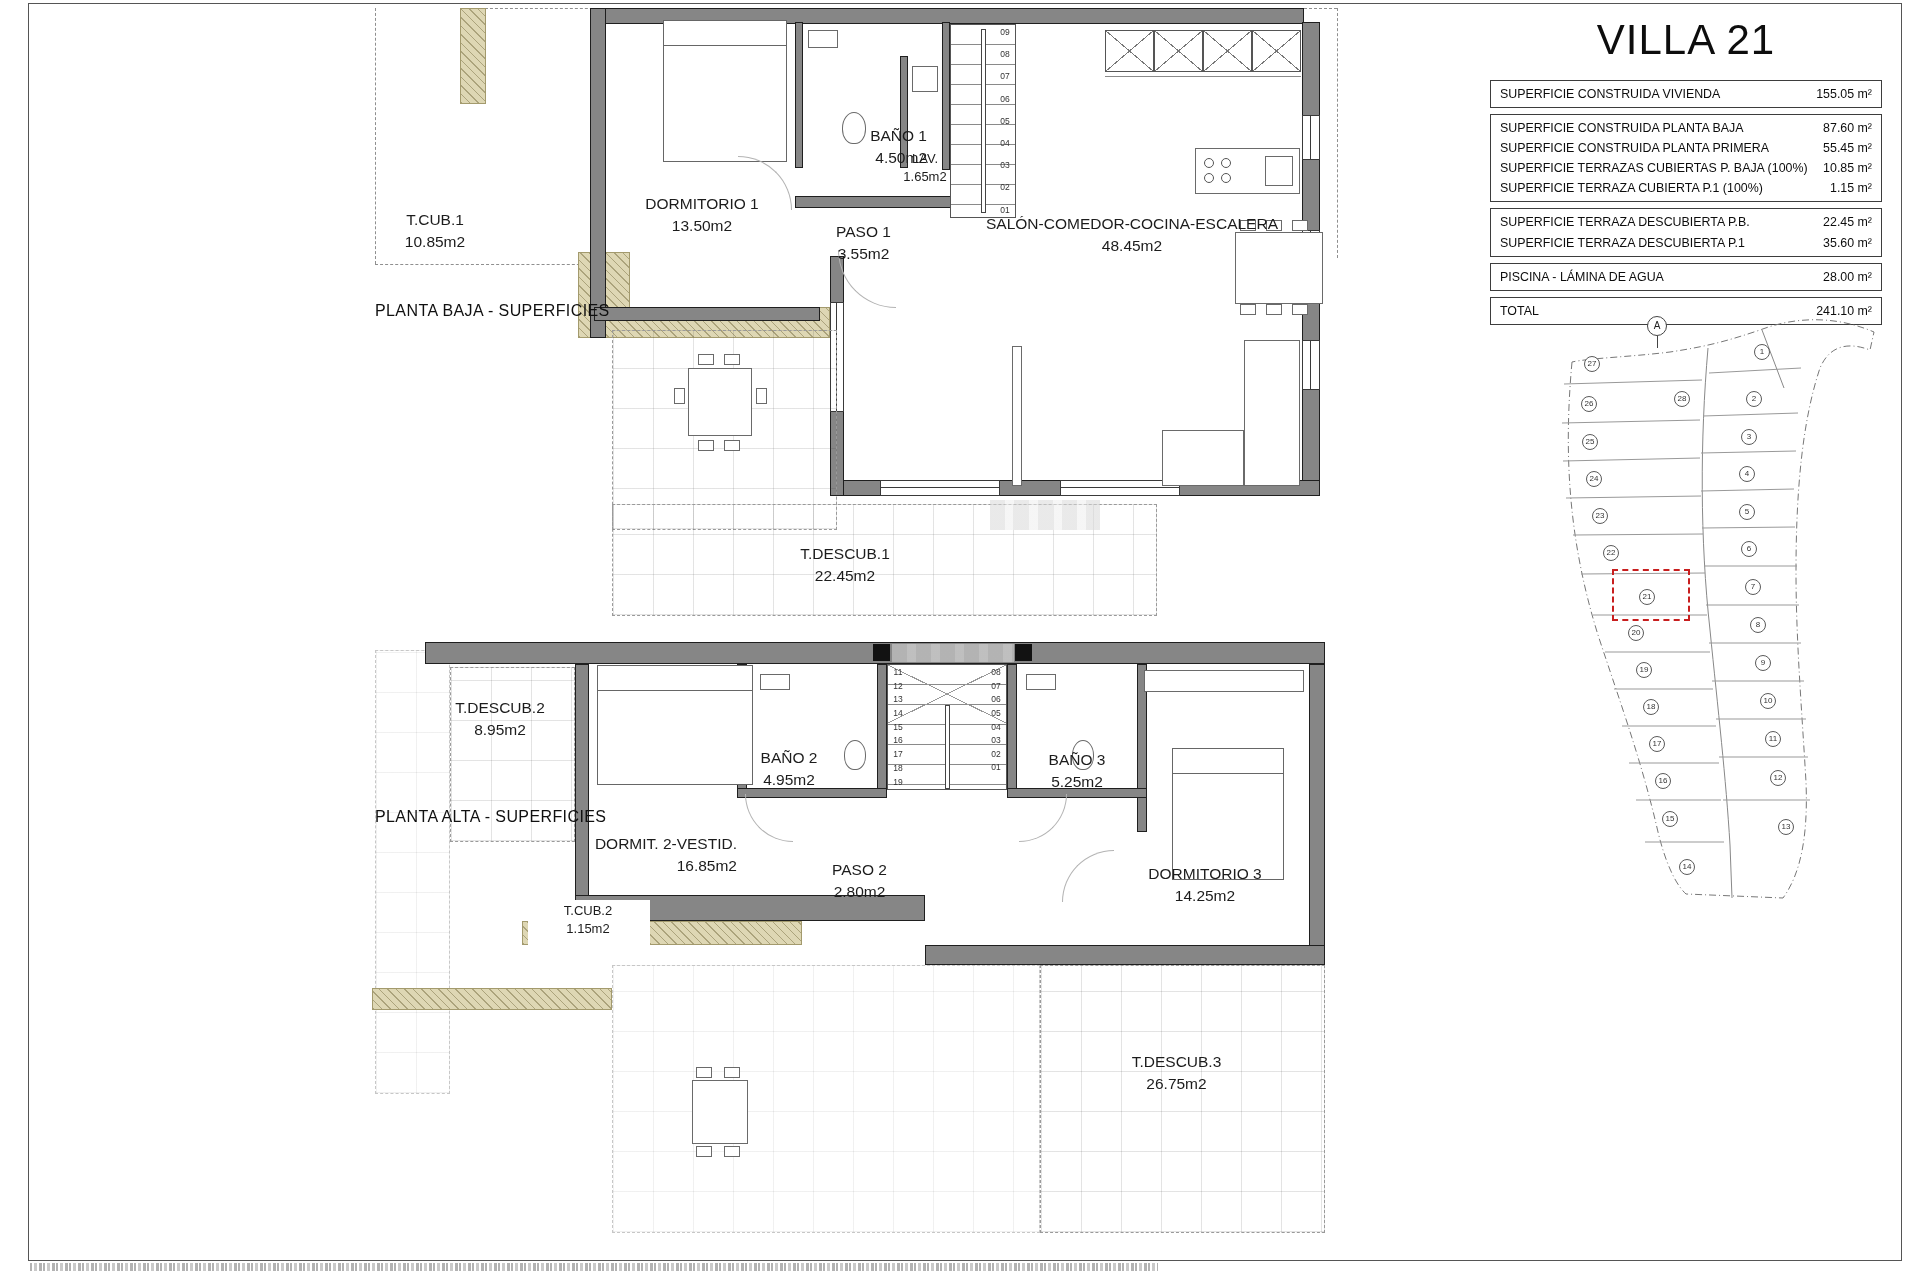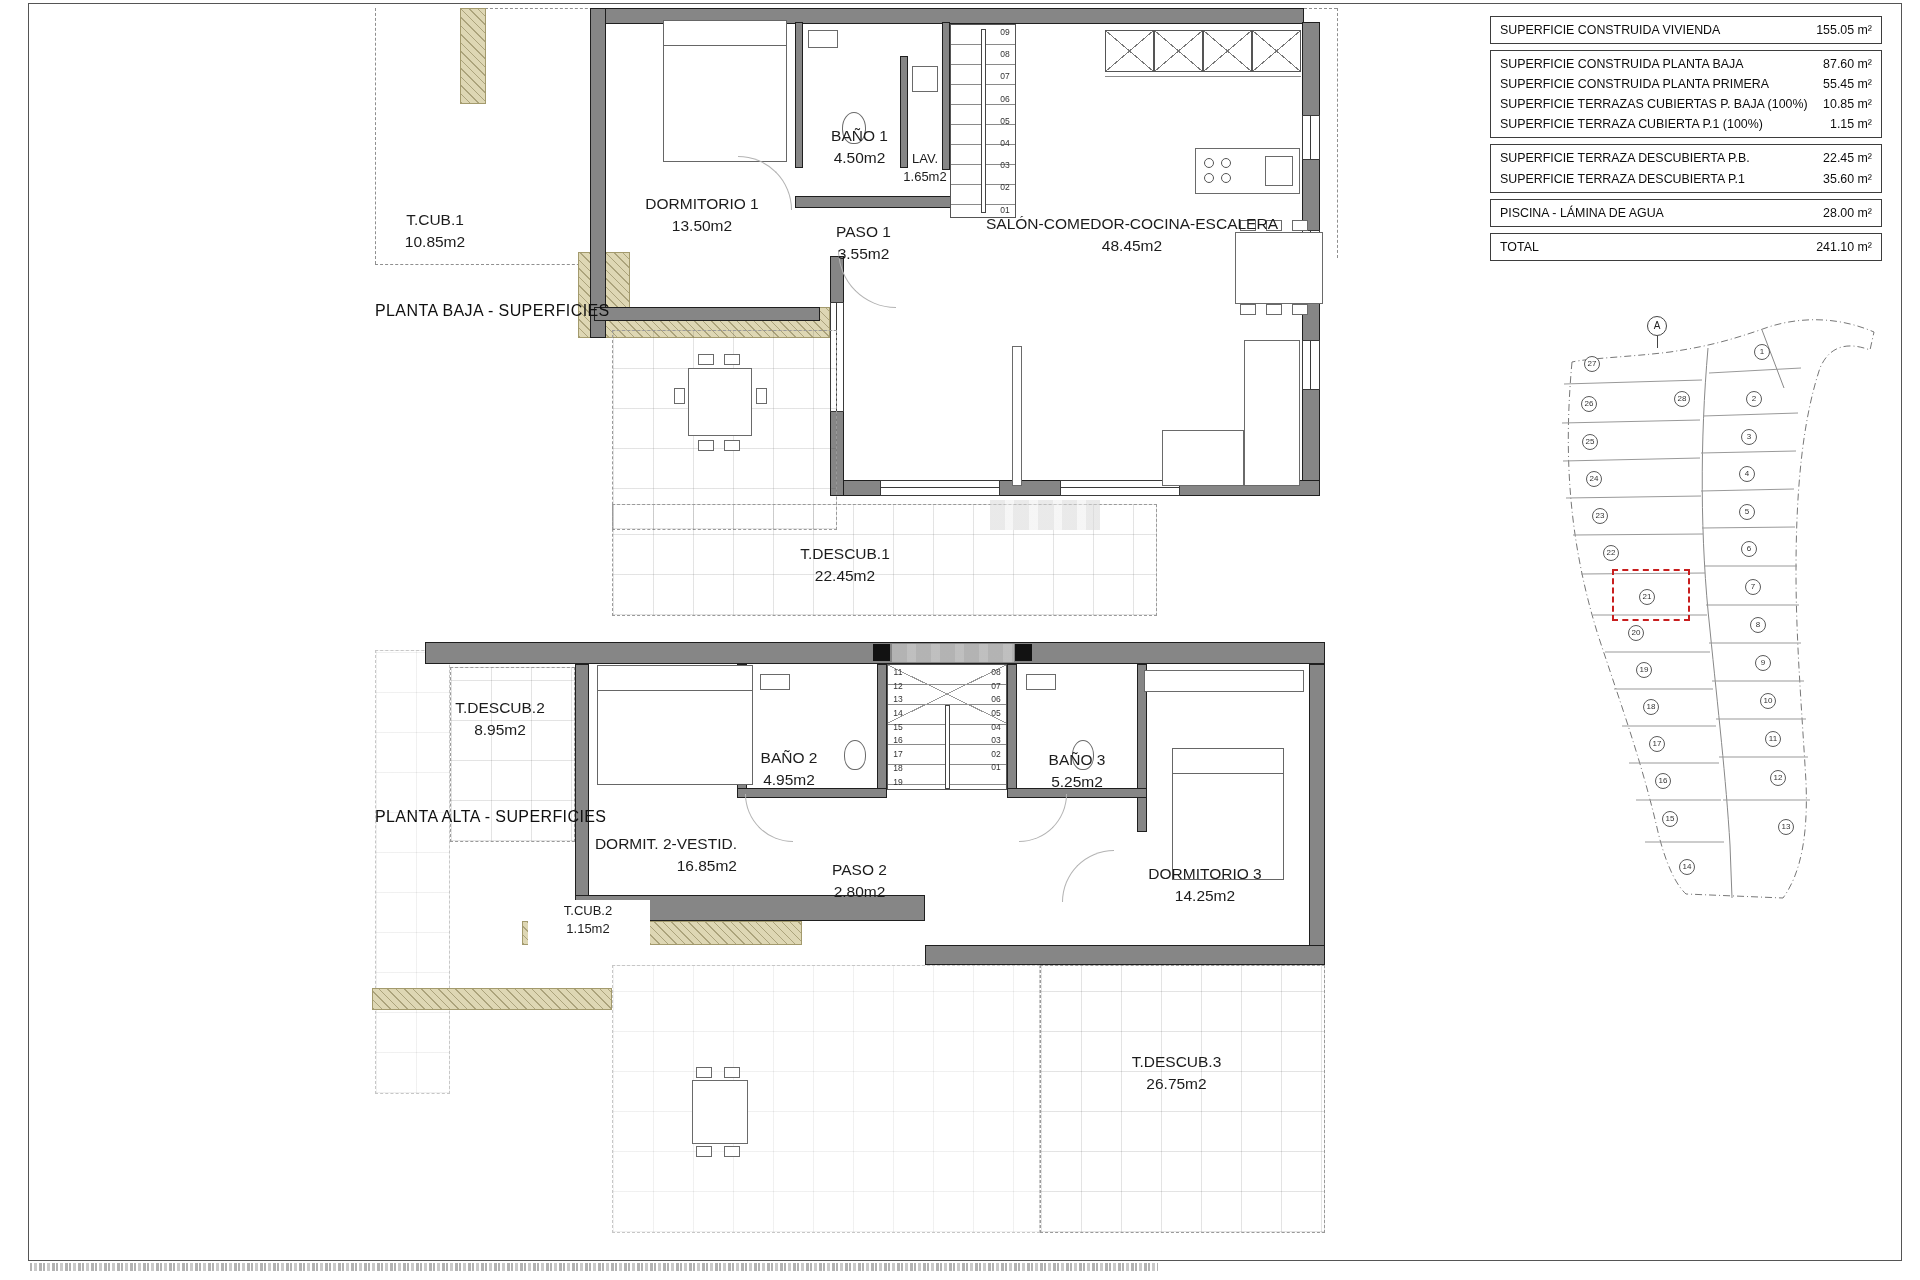--- a/index.html
+++ b/index.html
@@ -174,21 +174,21 @@
     <div class="wm" style="left:618px;top:494px;width:110px;height:30px;"></div>
 
     <div class="rlabel" style="left:8px;top:206px;width:110px;">
       <span>T.CUB.1</span>
       <span>10.85m2</span>
     </div>
     <div class="rlabel" style="left:240px;top:190px;width:180px;">
       <span>DORMITORIO 1</span>
       <span>13.50m2</span>
     </div>
-    <div class="rlabel" style="left:420px;top:122px;width:135px;">
+    <div class="rlabel" style="left:420px;top:122px;width:135px;align-items:flex-end;">
       <span>BAÑO 1</span>
       <span>4.50m2</span>
     </div>
     <div class="rlabel sm" style="left:512px;top:146px;width:82px;">
       <span>LAV.</span>
       <span>1.65m2</span>
     </div>
     <div class="rlabel" style="left:424px;top:218px;width:135px;">
       <span>PASO 1</span>
       <span>3.55m2</span>
@@ -309,20 +309,21 @@
     </div>
     <div class="rlabel" style="left:712px;top:414px;width:185px;">
       <span>T.DESCUB.3</span>
       <span>26.75m2</span>
     </div>
 
     <div class="plan-title" style="left:3px;top:168px;">PLANTA ALTA - SUPERFICIES</div>
   </section>
 
   <aside class="panel">
+    <h1 class="villa-title">VILLA 21</h1>
 
     <div class="tgroup">
       <div class="trow">
         <span class="lbl">SUPERFICIE CONSTRUIDA VIVIENDA</span>
         <span class="val">155.05 m²</span>
       </div>
     </div>
     <div class="tgroup">
       <div class="trow">
         <span class="lbl">SUPERFICIE CONSTRUIDA PLANTA BAJA</span>

